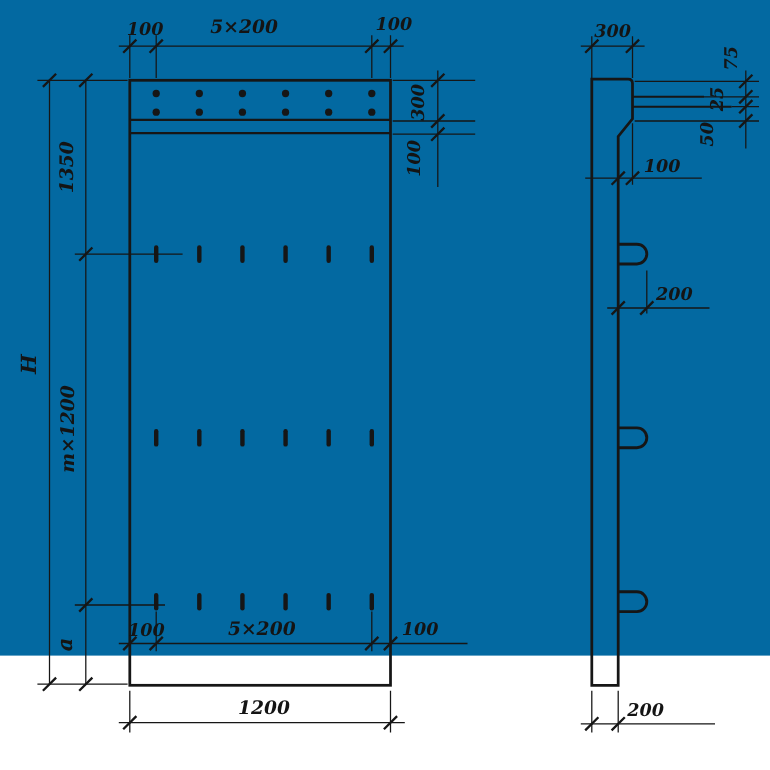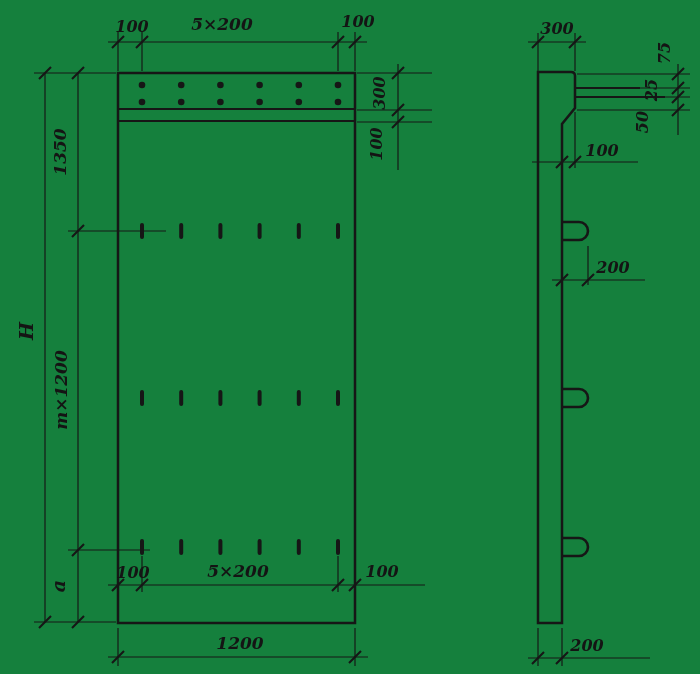--- a/index.html
+++ b/index.html
@@ -5,22 +5,22 @@
   html, body {
     margin: 0;
     padding: 0;
     background: #ffffff;
     width: 700px;
     height: 700px;
     overflow: hidden;
   }
   .sheet {
     width: 700px;
-    height: 674px;
-    background: #15803d;
+    height: 596px;
+    background: #0369a1;
     position: relative;
   }
   svg { display: block; }
   .ink   { stroke: #161616; fill: none; }
   .heavy { stroke-width: 2.5; }
   .med   { stroke-width: 1.9; }
   .thin  { stroke-width: 1.15; }
   .tick  { stroke: #161616; stroke-width: 2.1; }
   .dim {
     font-family: "DejaVu Serif", "Liberation Serif", serif;

